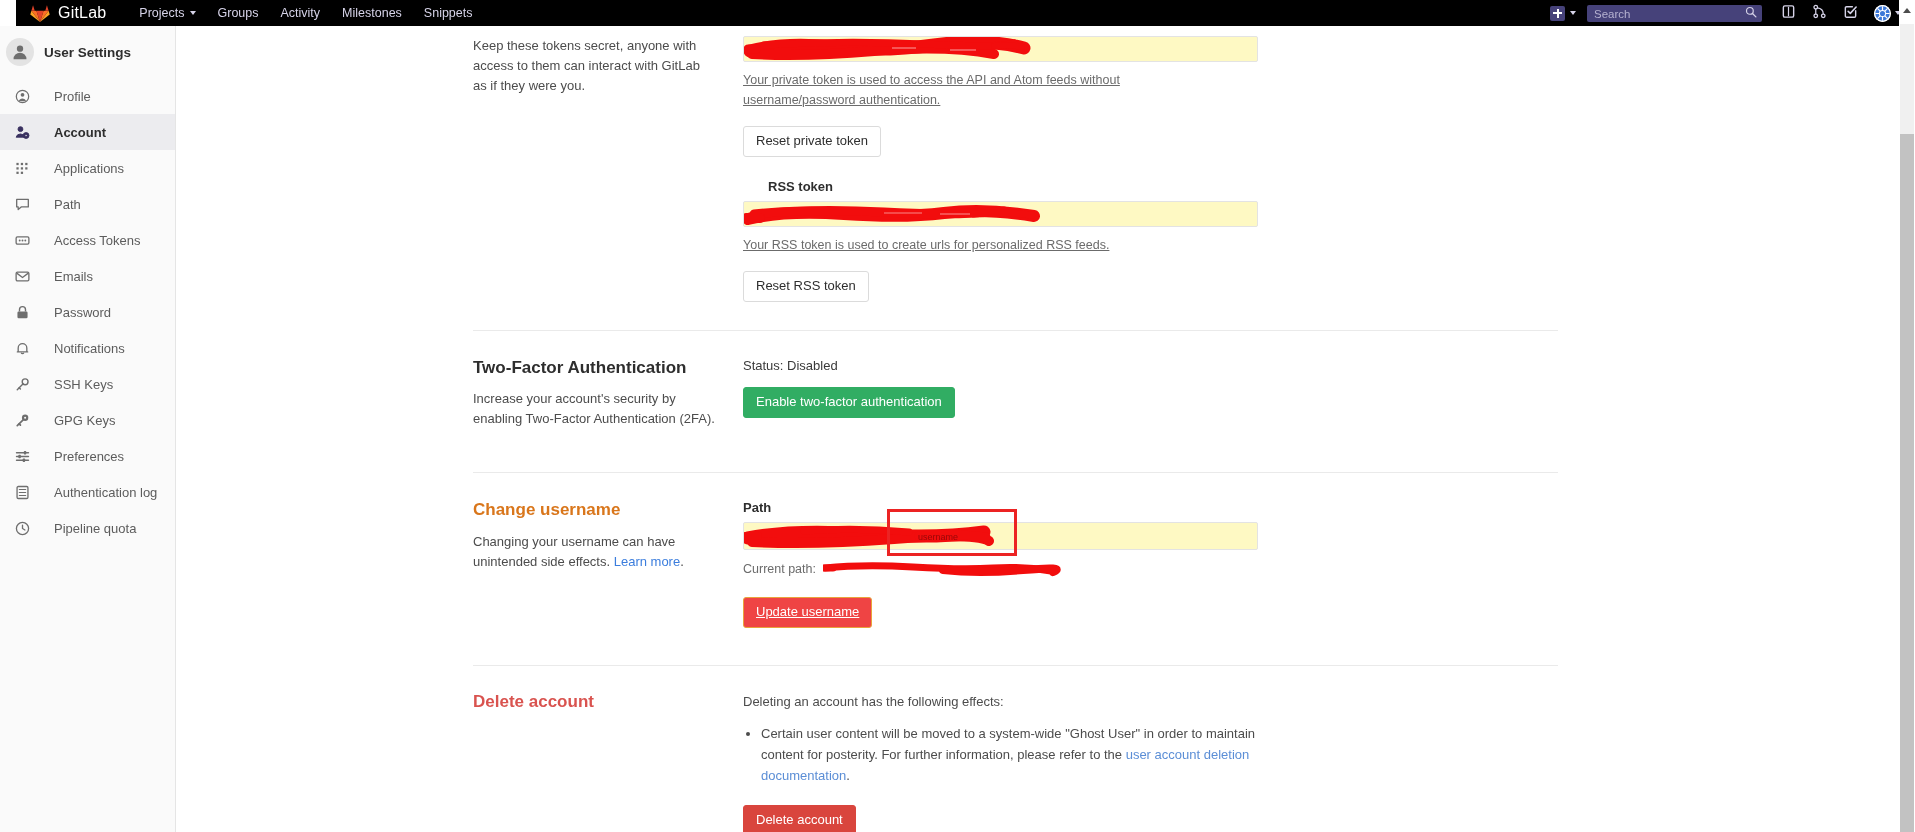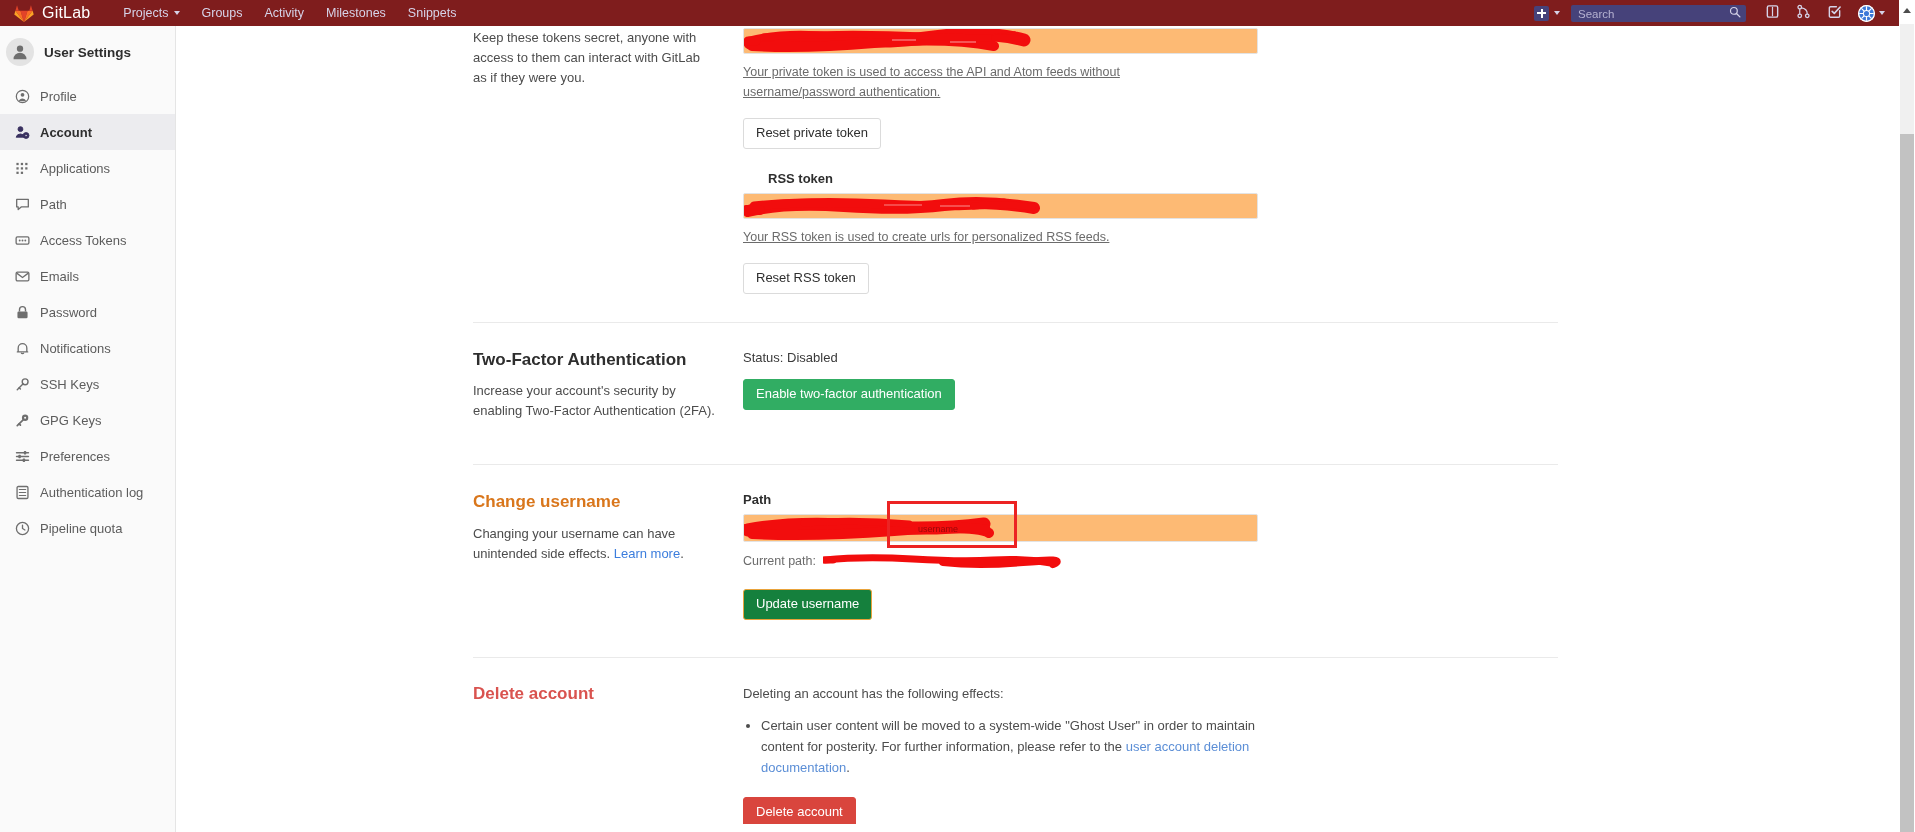--- a/index.html
+++ b/index.html
@@ -10,24 +10,24 @@
     overflow: hidden;
     background: #ffffff;
     font-family: "Liberation Sans", sans-serif;
     font-size: 14px;
     color: #2e2e2e;
   }
 
   
   #navbar {
     position: absolute;
-    top: 0; left: 0;
+    top: 0; left: 16px;
     width: 1899px;
     height: 26px;
-    background: #7f1d1d;
+    background: #000000;
     display: flex;
     align-items: center;
     z-index: 30;
   }
   .brand {
     display: flex;
     align-items: center;
     gap: 8px;
     padding: 0 22px 0 14px;
     height: 100%;
@@ -138,40 +138,40 @@
     background: #e3e3e3;
     display:flex; align-items:center; justify-content:center;
     flex: none;
   }
   .side-title {
     font-size: 13.5px;
     font-weight: bold;
     color: #2e2e2e;
   }
   .side-item {
-    display:flex; align-items:center; gap:10px;
+    display:flex; align-items:center; gap:24px;
     height: 36px;
     padding: 0 14px;
     color: #5c5c5c;
     font-size: 13px;
     cursor: pointer;
     text-decoration:none;
   }
   .side-item .ico { width:16px; height:16px; display:flex; align-items:center; justify-content:center; flex:none; }
   .side-item.active {
     background: #ececef;
     color: #2e2e2e;
     font-weight: bold;
   }
   .side-item.active .ico svg { stroke:#3a3160; fill:#3a3160; }
 
   
   #content {
     position: absolute;
-    top: 18px;
+    top: 26px;
     left: 176px;
     width: 1723px;
     height: 806px;
     background: #ffffff;
     overflow: hidden;
   }
   .settings-row {
     display: flex;
     padding: 0 0 0 0;
     width: 1085px;
@@ -203,21 +203,21 @@
 
   .field-label {
     font-size: 13px;
     font-weight: bold;
     color: #2e2e2e;
     margin-bottom: 7px;
   }
   .token-input {
     width: 515px;
     height: 26px;
-    background: #fdba74;
+    background: #fef9c3;
     border: 1px solid #e3e3e3;
     border-radius: 2px;
     position: relative;
     overflow:hidden;
   }
   .help-text {
     font-size: 12.5px;
     color: #6b6b6b;
     line-height: 1.6;
     margin-top: 8px;
@@ -233,21 +233,21 @@
     cursor: pointer;
     border: 1px solid transparent;
     line-height: 1.3;
   }
   .btn-default {
     background: #ffffff;
     border-color: #dbdbdb;
     color: #2e2e2e;
   }
   .btn-green { background:#31ad63; color:#fff; border-color:#31ad63; }
-  .btn-orange { background:#15803d; color:#fff; border-color:#e9a33b; }
+  .btn-orange { background:#ef4444; color:#fff; border-color:#e9a33b;text-decoration:underline; }
   .btn-red { background:#d9453d; color:#fff; border-color:#d9453d; }
 
   .divider {
     height:1px; background:#eaeaea;
     width: 1085px;
     margin-left: 297px;
   }
 
   .status-line { font-size: 13px; color:#3a3a3a; }
 

